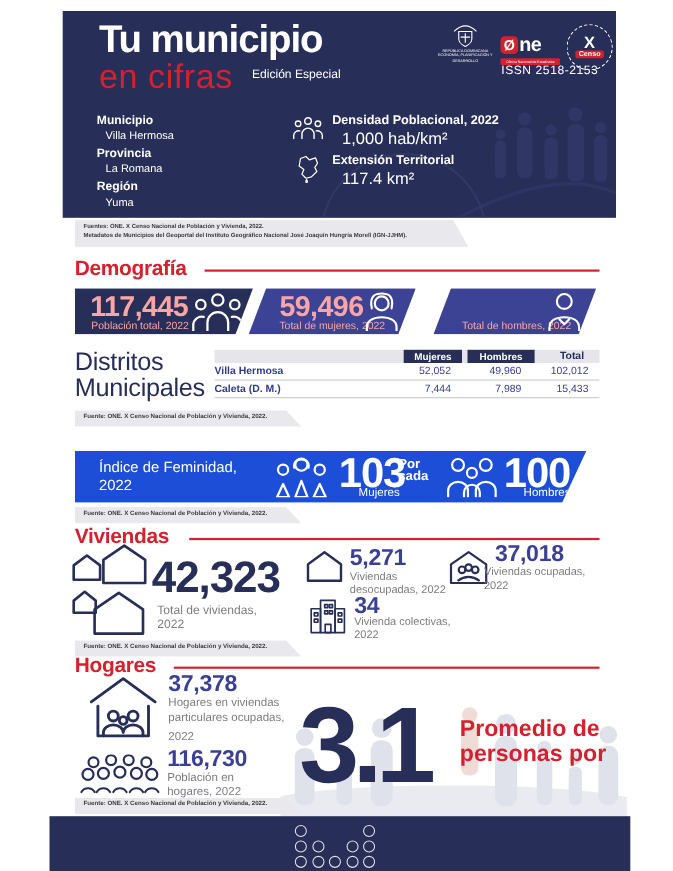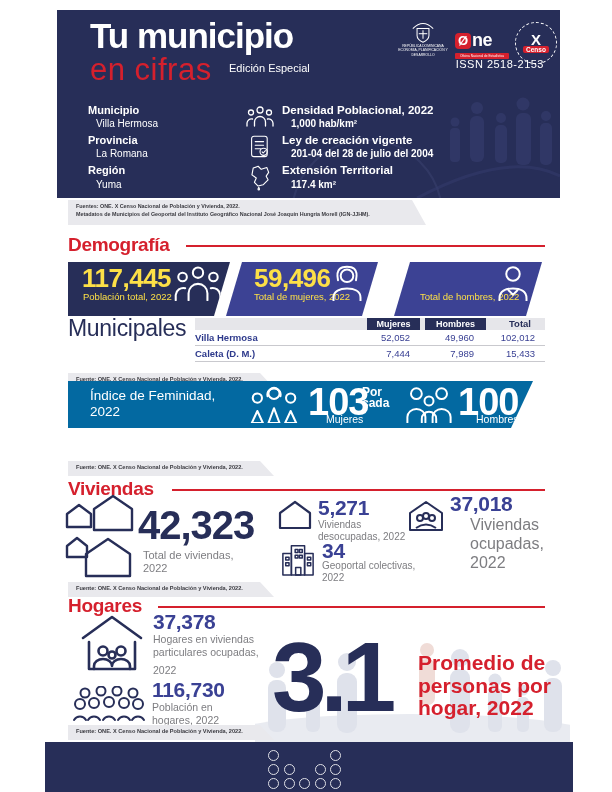--- a/index.html
+++ b/index.html
@@ -23,40 +23,40 @@
   .one-ne{color:#fff;font-weight:bold;font-size:18px;letter-spacing:-0.5px;margin-left:1px;}
   .one-sub{margin-top:2px;background:#d5202d;color:#fff;font-size:3.2px;text-align:center;padding:1px 0;border-radius:1px;}
   .censo{position:absolute;left:458px;top:12px;width:40px;height:40px;border:1.6px dashed #fff;border-radius:50%;
          display:flex;flex-direction:column;align-items:center;justify-content:center;}
   .censo-x{color:#fff;font-weight:bold;font-size:15px;line-height:13px;}
   .censo-t{background:#d5202d;color:#fff;font-size:6.5px;font-weight:bold;padding:0 3px;border-radius:2px;}
 
   .loc{position:absolute;left:31px;top:94px;color:#fff;}
   .loc-l{font-size:11px;font-weight:bold;line-height:1.2;}
   .loc-v{font-size:10px;margin-left:8px;margin-bottom:4px;line-height:1.3;}
-  .stats{position:absolute;left:188px;top:94px;}
+  .stats{position:absolute;left:208px;top:94px;}
   .stat{display:flex;margin-bottom:5px;}
   .stat-ic{width:30px;flex:none;display:flex;justify-content:center;align-items:flex-start;padding-top:1px;}
   .st-t{margin-left:7px;color:#fff;}
   .st-l{font-size:11.5px;font-weight:bold;line-height:1.15;}
-  .st-v{font-size:10px;margin-left:9px;margin-top:1px;font-weight:bold;}
+  .st-v{font-size:15px;margin-left:9px;margin-top:1px;}
 
   
   .src{position:absolute;background:#e9e9ed;color:#3a3a40;font-weight:bold;
        clip-path:polygon(0 0,calc(100% - 14px) 0,100% 100%,0 100%);}
   .src div{white-space:nowrap;}
   .src-hd{left:68px;top:200px;width:350px;height:22px;font-size:5.4px;padding:3px 0 0 8px;line-height:1.45;}
   .src-sm{left:68px;top:0;width:198px;height:12px;font-size:5.6px;padding:3px 0 0 8px;}
 
   
   .sec-title{position:absolute;left:68px;color:#d5202d;font-size:19px;font-weight:bold;letter-spacing:-0.3px;}
   .sec-line{position:absolute;height:1.6px;background:#d5202d;}
 
   
-  .banner{position:absolute;top:262px;height:54px;color:#fde047;}
+  .banner{position:absolute;top:262px;height:42px;color:#fca5a5;}
   .b1{left:68px;width:162px;background:#272e58;clip-path:polygon(0 0,100% 0,calc(100% - 16px) 100%,0 100%);}
   .b2{left:226px;width:152px;background:#3c4294;clip-path:polygon(16px 0,100% 0,calc(100% - 16px) 100%,0 100%);}
   .b3{left:394px;width:148px;background:#3c4294;clip-path:polygon(16px 0,100% 0,calc(100% - 16px) 100%,0 100%);}
   .b-num{position:absolute;top:1px;font-size:26px;font-weight:bold;letter-spacing:-0.5px;}
   .b-lab{position:absolute;top:29px;font-size:9.5px;}
   .b-ic{position:absolute;top:3px;}
 
   
   .dist-h{position:absolute;left:68px;top:316px;color:#272e58;font-size:23px;line-height:1.06;letter-spacing:-0.3px;}
   .tbl{position:absolute;left:195px;top:318px;width:350px;}
@@ -64,21 +64,21 @@
   .tbl-box{position:absolute;top:0;height:12px;background:#272e58;color:#fff;font-size:9px;font-weight:bold;
            text-align:center;line-height:12px;}
   .tbl-total{position:absolute;top:0;height:16px;color:#272e58;font-size:9.5px;font-weight:bold;text-align:center;line-height:12px;}
   .trow{display:flex;height:15px;align-items:center;border-bottom:1px solid #c9c9ce;font-size:9.5px;}
   .tname{width:170px;flex:none;font-weight:bold;color:#2e3a8c;}
   .tm{width:55px;flex:none;text-align:right;padding-right:10px;box-sizing:border-box;color:#3a4194;}
   .th2{width:62px;flex:none;text-align:right;padding-right:8px;box-sizing:border-box;color:#3a4194;}
   .tt{width:63px;flex:none;text-align:right;padding-right:10px;box-sizing:border-box;color:#3a4194;}
 
   
-  .fem{position:absolute;left:68px;top:381px;width:465px;height:47px;background:#0369a1;color:#fff;
+  .fem{position:absolute;left:68px;top:410px;width:465px;height:47px;background:#1d4ed8;color:#fff;
        clip-path:polygon(0 0,100% 0,calc(100% - 22px) 100%,0 100%);}
   .fem-title{position:absolute;left:22px;top:7px;font-size:13.5px;line-height:1.2;}
   .fem-big{position:absolute;top:0;font-size:38px;font-weight:bold;letter-spacing:-1px;}
   .fem-lab{position:absolute;bottom:3px;font-size:10.5px;}
   .fem-pc{position:absolute;left:294px;top:6px;font-size:12px;font-weight:bold;line-height:0.95;}
 
   
   .num-big{position:absolute;color:#272e58;font-weight:bold;}
   .num-ind{position:absolute;color:#3a4194;font-weight:bold;font-size:21px;letter-spacing:-0.3px;}
   .glab{position:absolute;color:#7d7d81;font-size:10.5px;line-height:1.2;}
@@ -167,36 +167,20 @@
               <path d="M54 40 v-6 a9 9 0 0 0 -11 -8"></path>
           </svg>
         </span>
         <div class="st-t">
           <div class="st-l">Densidad Poblacional, 2022</div>
           <div class="st-v">1,000 hab/km²</div>
         </div>
       </div>
       <div class="stat">
         <span class="stat-ic">
-          <svg width="22" height="24" viewBox="0 0 36 40" fill="none" stroke="#fff" stroke-width="1.8" stroke-linecap="round" stroke-linejoin="round">
-            <rect x="4" y="2" width="26" height="34" rx="4"></rect>
-            <line x1="10" y1="11" x2="24" y2="11"></line>
-              <line x1="10" y1="17" x2="24" y2="17"></line>
-              <line x1="10" y1="23" x2="19" y2="23"></line>
-            <circle cx="24" cy="28" r="6"></circle>
-              <path d="M21.5 28 l2 2 l3.5 -4"></path>
-          </svg>
-        </span>
-        <div class="st-t">
-          <div class="st-l">Ley de creación vigente</div>
-          <div class="st-v">201-04 del 28 de julio del 2004</div>
-        </div>
-      </div>
-      <div class="stat">
-        <span class="stat-ic">
           <svg width="22" height="26" viewBox="0 0 34 42" fill="none" stroke="#fff" stroke-width="1.8" stroke-linejoin="round">
             <path d="M6 5 L14 2 L19 7 L28 4 L31 12 L27 18 L30 24 L22 32 L14 34 L8 28 L11 21 L4 16 Z"></path>
             <path d="M15 36 c1.6 2.6 1.6 4.2 0 4.2 c-1.6 0 -1.6 -1.6 0 -4.2 z"></path>
           </svg>
         </span>
         <div class="st-t">
           <div class="st-l">Extensión Territorial</div>
           <div class="st-v">117.4 km²</div>
         </div>
       </div>
@@ -243,20 +227,21 @@
     <span class="b-ic" style="right:12px;">
       <svg width="34" height="36" viewBox="0 0 36 40" fill="none" stroke="#fff" stroke-width="2.2" stroke-linecap="round" stroke-linejoin="round">
         <circle cx="18" cy="10" r="7.5"></circle>
         <path d="M3 40 v-3 c0 -8 7 -11 15 -11 c8 0 15 3 15 11 v3"></path>
         <path d="M13 28 l5 5 5 -5"></path>
       </svg>
     </span>
   </div>
 
   <div class="dist-h">
+    <div>Distritos</div>
     <div>Municipales</div>
   </div>
 
   <div class="tbl">
     <div class="tbl-band">
       <div class="tbl-box" style="left:172px;width:53px;">Mujeres</div>
       <div class="tbl-box" style="left:230px;width:61px;">Hombres</div>
       <div class="tbl-total" style="left:296px;width:58px;">Total</div>
     </div>
     <div class="trow">
@@ -348,21 +333,21 @@
   <span class="abs" style="left:408px;top:500px;">
     <svg width="36" height="32" viewBox="0 0 36 32" fill="none" stroke="#272e58" stroke-width="2" stroke-linejoin="round">
       <path d="M2 13 L18 2 L34 13 V30 H2 Z"></path>
       <circle cx="12" cy="18" r="3"></circle>
         <circle cx="24" cy="18" r="3"></circle>
         <circle cx="18" cy="16" r="3"></circle>
       <path d="M8 28 q10 -7 20 0"></path>
     </svg>
   </span>
   <div class="num-ind" style="left:450px;top:492px;">37,018</div>
-  <div class="glab" style="left:470px;top:515px;font-size:16px;">
+  <div class="glab" style="left:440px;top:515px;font-size:10px;">
     <div>Viviendas ocupadas,</div>
     <div>2022</div>
   </div>
 
   <span class="abs" style="left:280px;top:543px;">
     <svg width="36" height="34" viewBox="0 0 38 36" fill="none" stroke="#272e58" stroke-width="1.6" stroke-linejoin="round">
       <rect x="12" y="3" width="14" height="31"></rect>
       <rect x="3" y="11" width="9" height="23"></rect>
         <rect x="26" y="11" width="9" height="23"></rect>
       <rect x="16" y="7" width="3" height="3"></rect>
@@ -371,21 +356,21 @@
         <rect x="20.5" y="13" width="3" height="3"></rect>
       <rect x="6" y="15" width="3.5" height="3"></rect>
         <rect x="29" y="15" width="3.5" height="3"></rect>
       <rect x="6" y="21" width="3.5" height="3"></rect>
         <rect x="29" y="21" width="3.5" height="3"></rect>
       <rect x="16.5" y="26" width="5.5" height="8"></rect>
     </svg>
   </span>
   <div class="num-ind" style="left:322px;top:539px;">34</div>
   <div class="glab" style="left:322px;top:560px;font-size:10px;">
-    <div>Geoportal colectivas,</div>
+    <div>Vivienda colectivas,</div>
     <div>2022</div>
   </div>
 
   <div class="src src-sm" style="top:582px;">
     <div>Fuente: ONE. X Censo Nacional de Población y Vivienda, 2022.</div>
   </div>
 
   <div class="sec-title" style="top:595px;">Hogares</div>
   <div class="sec-line" style="left:158px;top:606px;width:387px;"></div>
 
@@ -445,21 +430,20 @@
   <div class="num-ind" style="left:152px;top:678px;z-index:1;">116,730</div>
   <div class="glab" style="left:152px;top:701px;z-index:1;">
     <div>Población en</div>
     <div>hogares, 2022</div>
   </div>
 
   <div class="num-big" style="left:272px;top:628px;font-size:98px;letter-spacing:-6px;z-index:1;line-height:1;">3.1</div>
   <div class="red-big" style="left:418px;top:652px;z-index:1;">
     <div>Promedio de</div>
     <div>personas por</div>
-    <div>hogar, 2022</div>
   </div>
 
   <div class="src src-sm" style="top:725px;z-index:2;">
     <div>Fuente: ONE. X Censo Nacional de Población y Vivienda, 2022.</div>
   </div>
 
   <div class="footer">
     <div>
       <span class="fc" style="left:223px;top:8px;"></span>
         <span class="fc" style="left:285px;top:8px;"></span>

